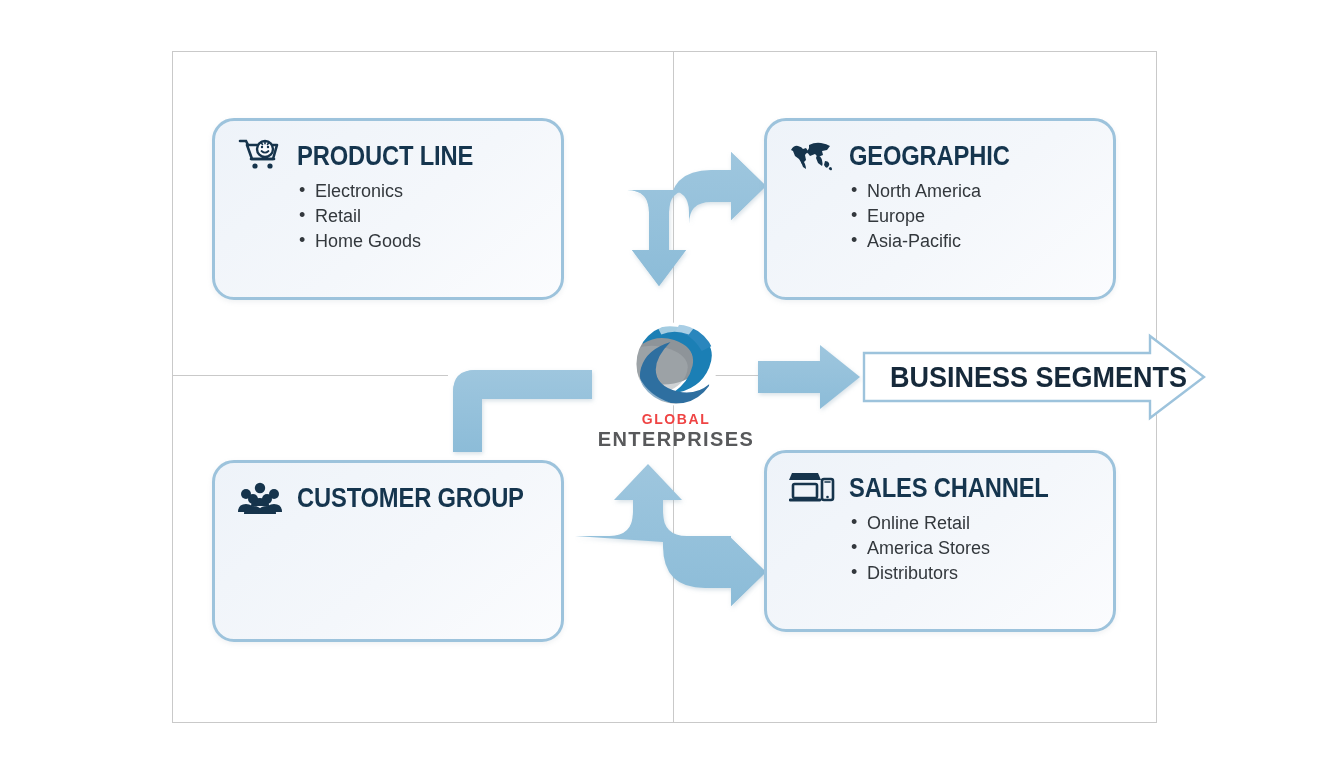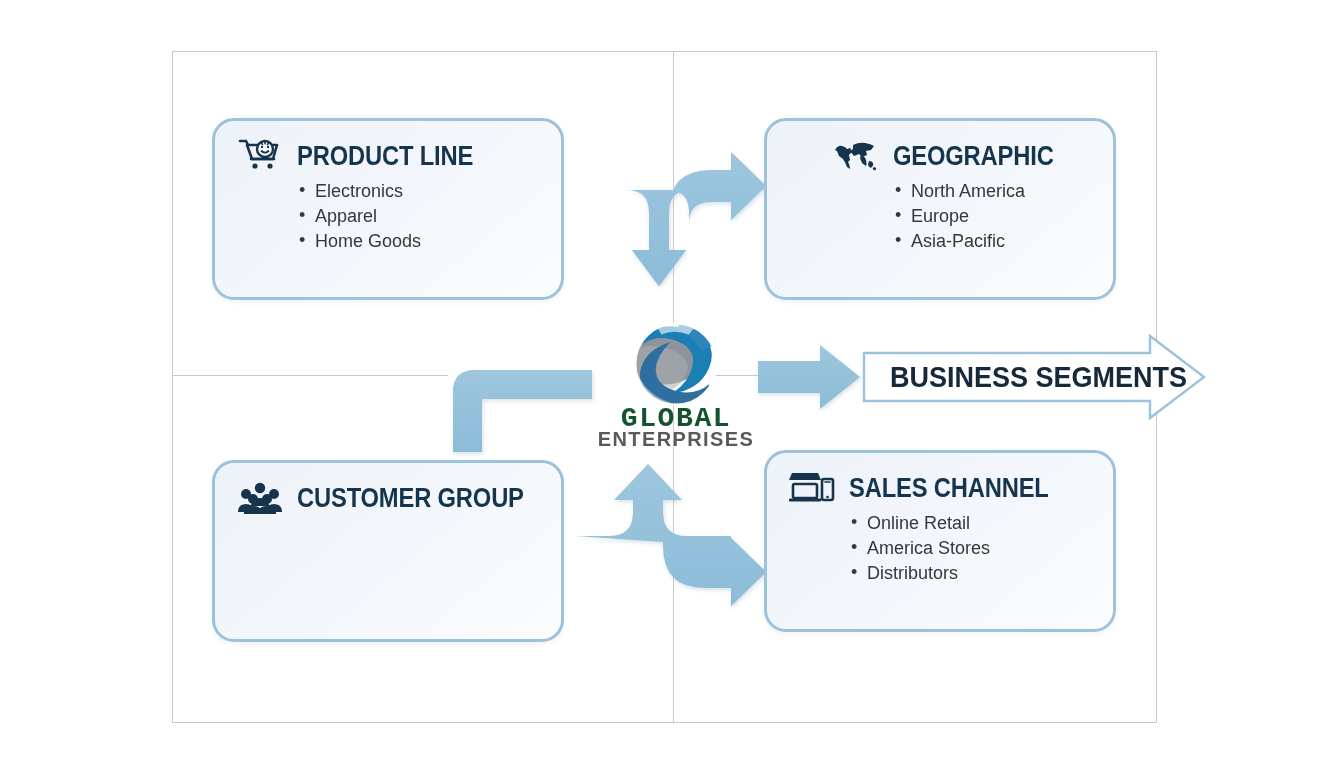--- a/index.html
+++ b/index.html
@@ -63,21 +63,21 @@
     width: 352px;
     height: 182px;
     border: 3px solid #9dc3dc;
     border-radius: 22px;
     box-sizing: border-box;
     background: linear-gradient(140deg, #eef3f9 0%, #f4f7fb 55%, #fbfcfe 100%);
     box-shadow: 0 2px 5px rgba(120,140,160,0.12);
     padding: 0;
   }
   .card.tl { left: 212px;  top: 118px; }
-  .card.tr { left: 764px;  top: 118px; padding-left: 44px; }
+  .card.tr { left: 764px;  top: 118px; }
   .card.bl { left: 212px;  top: 460px; }
   .card.br { left: 764px;  top: 450px; }
 
   .card-head {
     display: flex;
     align-items: center;
     gap: 14px;
     padding: 24px 0 0 22px;
     height: 46px;
     box-sizing: border-box;
@@ -143,25 +143,25 @@
     left: 588px;
     top: 318px;
     width: 176px;
     height: 132px;
     display: flex;
     flex-direction: column;
     align-items: center;
   }
   .logo-mark { width: 92px; height: 92px; }
   .logo-text-main {
-    font-family: Liberation Mono, monospace;
+    font-family: Liberation Sans, sans-serif;
     font-weight: bold;
-    font-size: 28px;
+    font-size: 14px;
     letter-spacing: 1.6px;
-    color: #14532d;
+    color: #ef4444;
     line-height: 22px;
     margin-top: -2px;
   }
   .logo-text-sub {
     font-family: "Liberation Sans", sans-serif;
     font-weight: bold;
     font-size: 20px;
     letter-spacing: 1.4px;
     color: #58595b;
     line-height: 19px;
@@ -279,21 +279,21 @@
           <circle cx="24" cy="9" r="1.2" fill="#16344c"></circle>
           <circle cx="30" cy="9" r="1.2" fill="#16344c"></circle>
           <path d="M23.5 13 q3.5 3.2 7 0" stroke="#16344c" stroke-width="1.8" fill="none" stroke-linecap="round"></path>
           <path d="M23 4.5 l1.5 2 M27 3.6 l0 2.2 M31 4.5 l-1.5 2" stroke="#16344c" stroke-width="1.6" stroke-linecap="round"></path>
         </svg>
       </span>
       <span class="card-title">PRODUCT LINE</span>
     </div>
     <ul class="card-list">
       <li>Electronics</li>
-      <li>Apparel</li>
+      <li>Retail</li>
       <li>Home Goods</li>
     </ul>
   </div>
 
   <div class="card tr">
     <div class="card-head">
       <span class="card-icon">
         <svg width="46" height="30" viewBox="0 0 46 30" fill="#16344c">
           <path d="M2 9 q3-5 7-4 t5 3 l3-1 2 3 -3 4 1 5 -4 4 -3-5 -4-3 -2-5 Z"></path>
           <path d="M13 19 q2 1 3 4 t1 5 l-3-2 -2-5 Z"></path>

